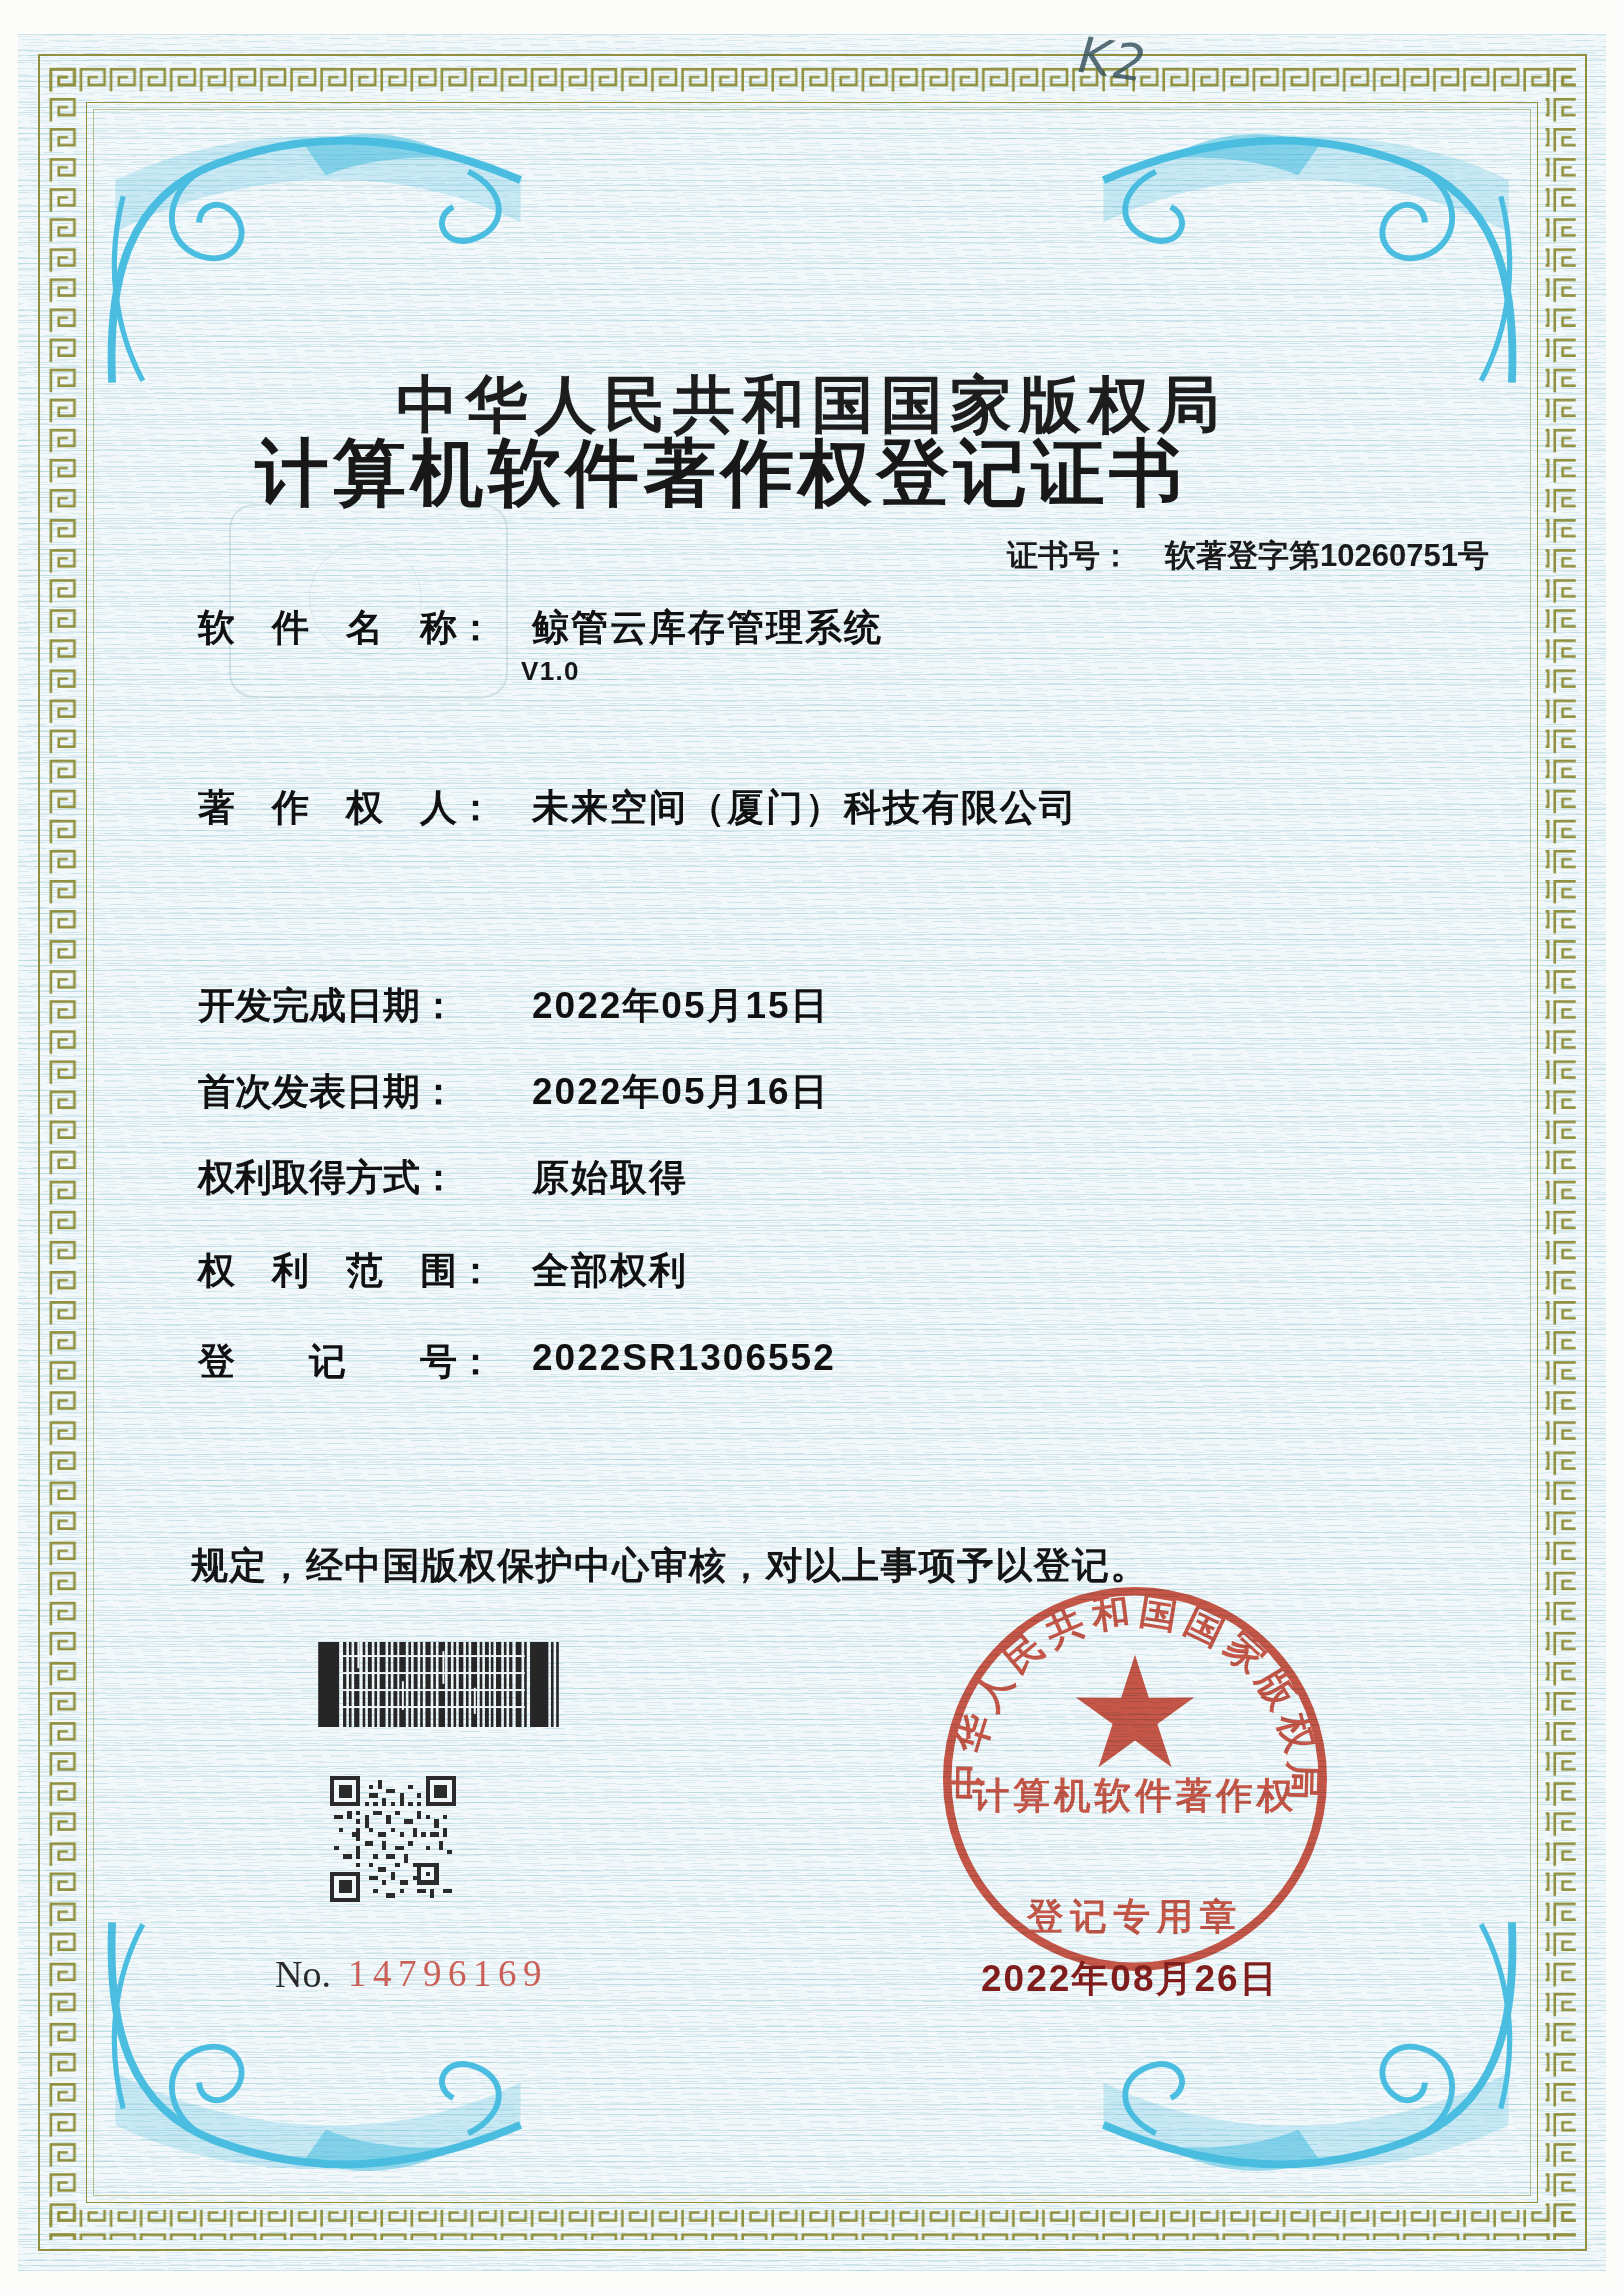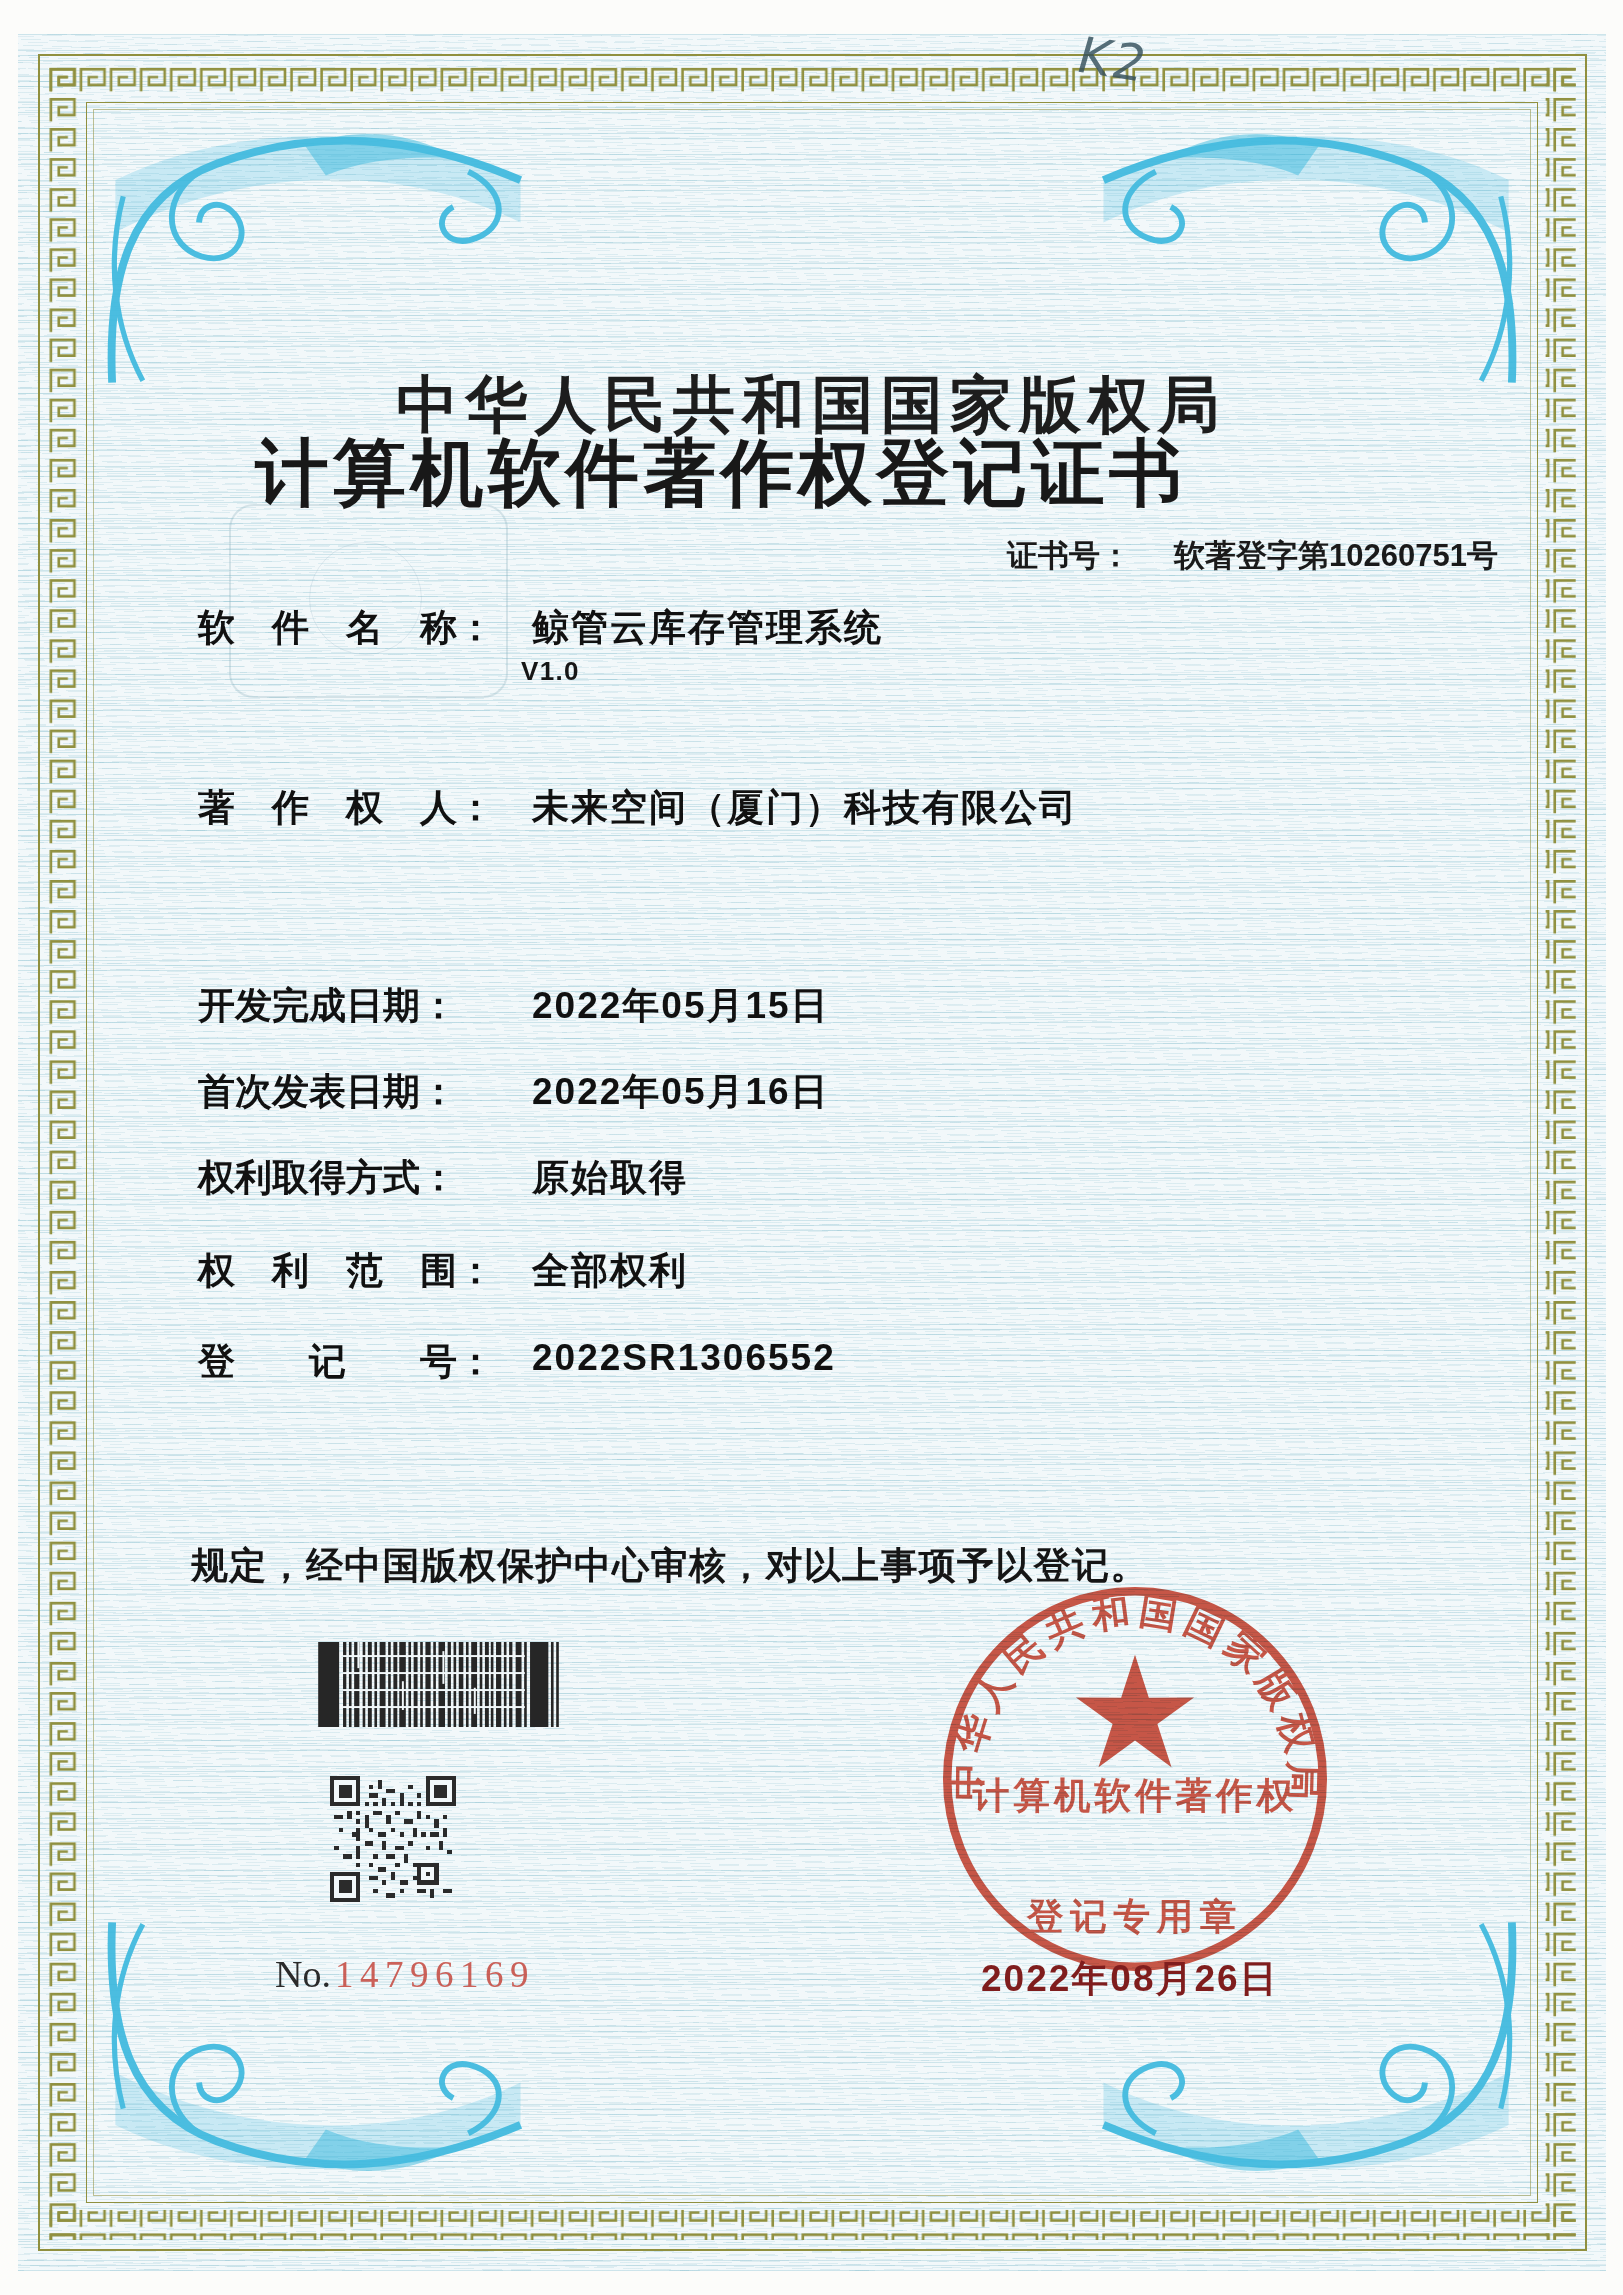--- a/index.html
+++ b/index.html
@@ -20,30 +20,30 @@
   .corner.tl{left:84px;top:84px;}
   .corner.tr{right:84px;top:84px;transform:scaleX(-1);}
   .corner.bl{left:84px;bottom:84px;transform:scaleY(-1);}
   .corner.br{right:84px;bottom:84px;transform:scale(-1,-1);}
   
   .authority{position:absolute;left:0;width:1623px;top:363px;text-align:center;
     font-size:62px;font-weight:700;letter-spacing:7.2px;color:#1d1d1d;}
   .cert-title{position:absolute;left:0;width:1442px;top:425px;text-align:center;
     font-size:73px;font-weight:700;letter-spacing:4.6px;color:#181818;}
   .certline{position:absolute;left:1007px;top:535px;font-size:31px;font-weight:700;
-    display:flex;gap:43px;color:#1a1a1a;}
+    display:flex;gap:34px;color:#1a1a1a;}
   .row{position:absolute;left:198px;font-size:37px;font-weight:700;color:#111;white-space:nowrap;}
   .row .lbl{position:absolute;left:0;top:0;}
   .row .val{position:absolute;left:312px;top:0;letter-spacing:2px;margin-left:22px;}
   .vline2{position:absolute;left:521px;top:656px;font-size:26px;font-weight:700;letter-spacing:1.3px;}
   .stmt{position:absolute;font-size:37px;font-weight:600;letter-spacing:1.3px;color:#151515;white-space:nowrap;}
   .stmt.l1{left:267px;top:1444px;}
   .stmt.l2{left:191px;top:1541px;}
   
-  .serial{position:absolute;left:275px;top:1952px;display:flex;align-items:center;gap:4px;}
+  .serial{position:absolute;left:275px;top:1952px;display:flex;align-items:flex-start;gap:17px;}
   .serial .no{font-family:"Liberation Serif","DejaVu Serif",serif;font-size:38px;color:#2a2a2a;}
   .serial .num{font-family:"Liberation Serif","DejaVu Serif",serif;font-size:37px;
     color:#c5473d;letter-spacing:6.5px;opacity:.85;}
   .issue-date{position:absolute;left:981px;top:1954px;font-size:37px;font-weight:700;
     letter-spacing:2px;color:#7f1d1d;}
   .barcode{position:absolute;left:318px;top:1642px;}
   .qrcode{position:absolute;left:330px;top:1776px;}
   .sealwrap{position:absolute;left:906px;top:1550px;width:458px;height:458px;
     mix-blend-mode:multiply;opacity:.92;}
   .emboss{position:absolute;left:229px;top:504px;width:275px;height:190px;

